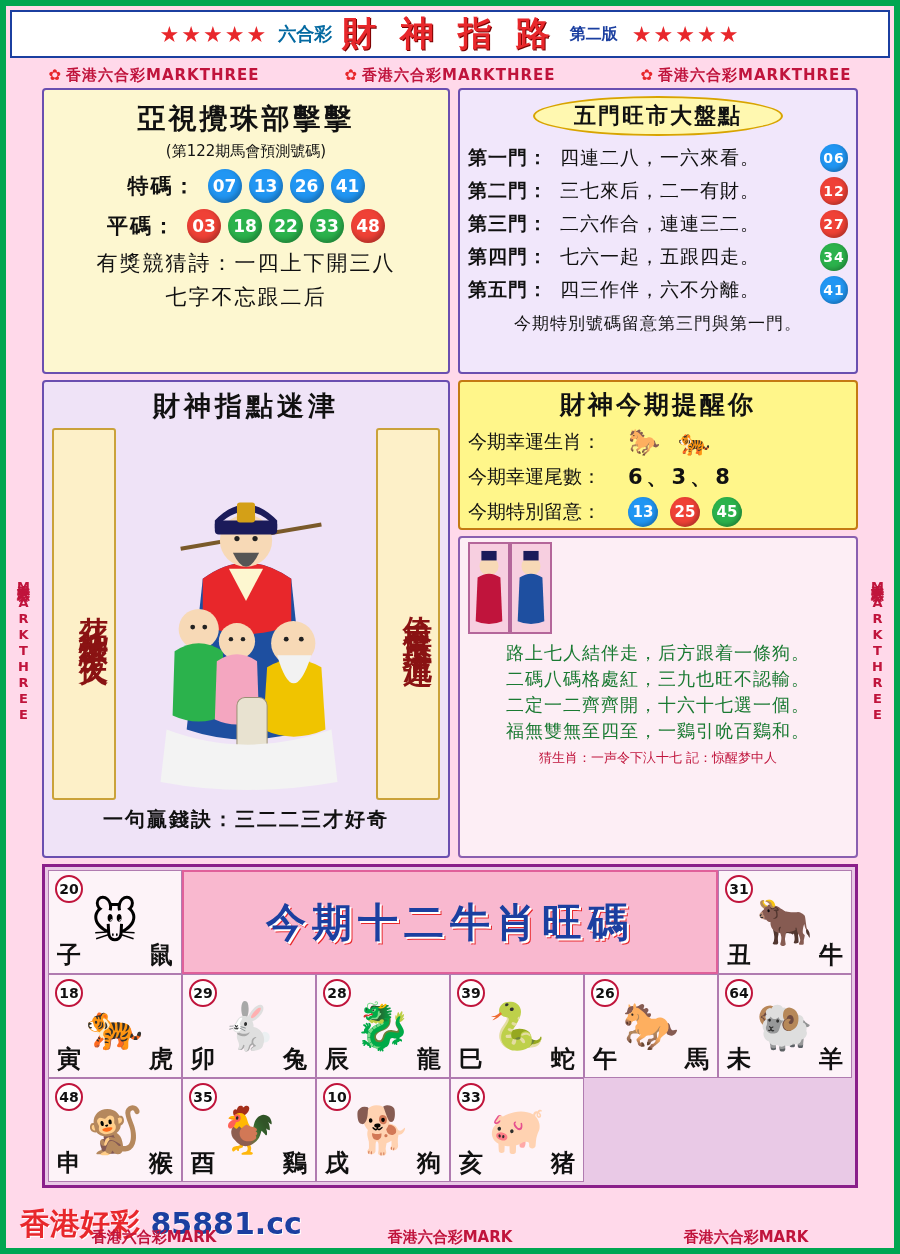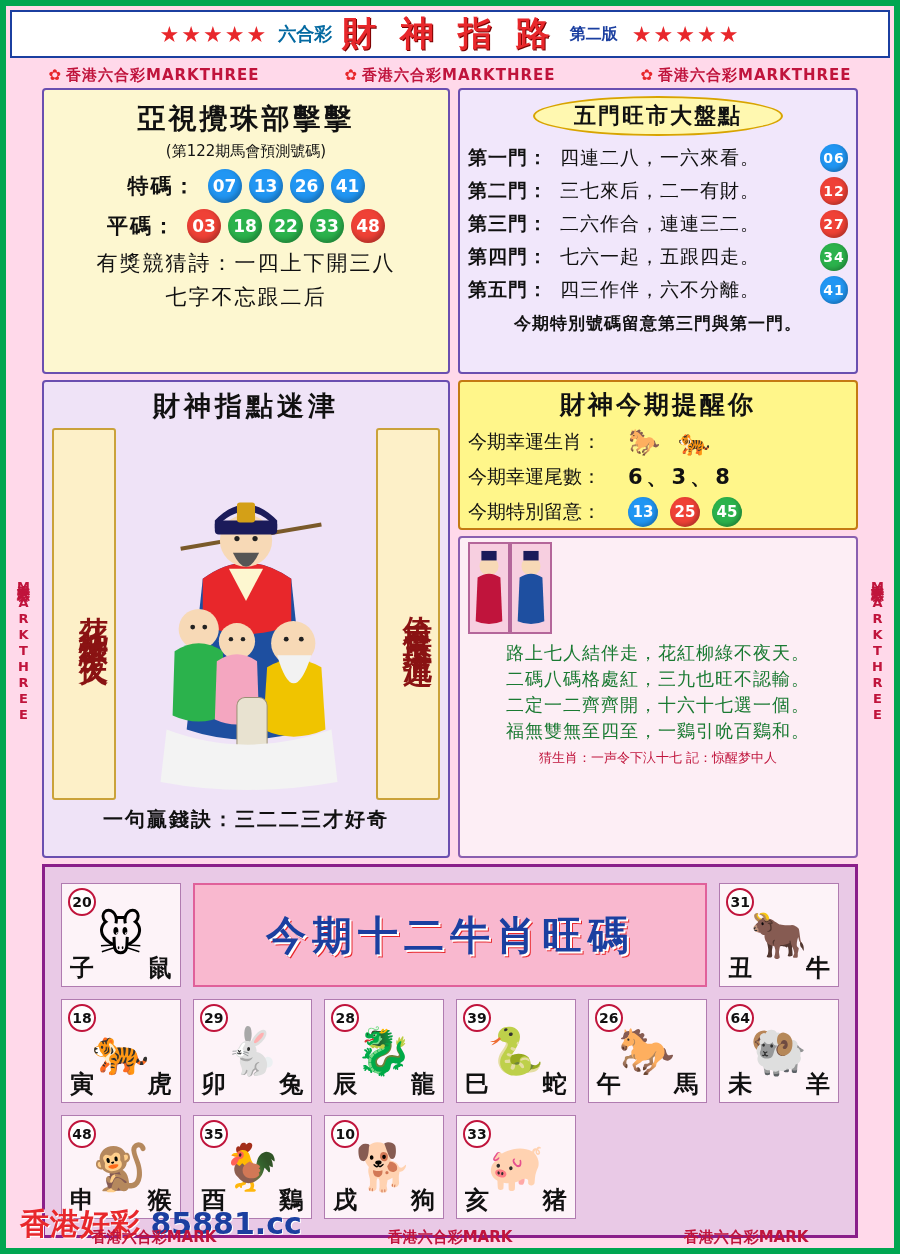--- a/index.html
+++ b/index.html
@@ -78,21 +78,21 @@
   .pB { background:#f1e7fb; height:286px; position:relative; }
   .pB .cap {
     width:250px;margin:2px auto 8px;background:#fff8b0;border:2px solid #d8a400;border-radius:50%;
     text-align:center;font-size:22px;font-weight:bold;color:#111;padding:3px 0;letter-spacing:2px;
   }
   .gate { display:flex; align-items:center; font-size:19px; color:#111; margin:5px 0; letter-spacing:1px;}
   .gate .g-name { width:92px; font-weight:bold; }
   .gate .g-txt { flex:1; }
   .gate .g-ball { width:28px;height:28px;border-radius:50%;color:#fff;font-size:14px;font-weight:bold;
     display:flex;align-items:center;justify-content:center;box-shadow:inset -2px -2px 4px rgba(0,0,0,.25);}
-  .pB .note { text-align:center; font-size:17px; margin-top:8px; color:#111; letter-spacing:1px;font-weight:bold;}
+  .pB .note { text-align:center; font-size:17px; margin-top:8px; color:#111; letter-spacing:1px;}
 
   
   .pC { background:#efe3f7; height:478px; position:relative; }
   .pC h2 { margin:2px 0 4px; text-align:center; font-size:27px; font-weight:bold; color:#111; letter-spacing:4px;}
   .pCin { display:flex; height:372px; }
   .vcouplet {
     width:64px; background:#fdf0c8; border:2px solid #caa23a; border-radius:3px;
     writing-mode:vertical-rl; text-orientation:upright;
     font-size:29px; color:#8a1313; font-weight:bold; letter-spacing:7px;
     display:flex; align-items:flex-start; justify-content:center; padding-top:6px;
@@ -121,22 +121,22 @@
   .e2 { font-size:12px; color:#333; }
   .e3 { font-size:14px; color:#111; }
   .glyphbox { width:140px;height:72px;margin:4px auto 2px;background:#e3e6fb;border:1px solid #99a;
     display:flex;align-items:center;justify-content:center;}
   .glyph { font-size:46px; font-weight:bold; color:#1b3fa0; }
   .cornernum { position:absolute; font-size:14px; color:#111; font-weight:bold;}
   .everse { font-size:18px; color:#1a7a32; line-height:1.45; text-align:center; margin-top:6px; letter-spacing:1px;}
   .ered { font-size:13px; color:#c0143c; text-align:center; line-height:1.5; margin-top:4px;}
 
   
-  .zgrid { border:3px solid #8a1f8a; background:#e9c9e6; padding:16px;
-           display:grid; grid-template-columns:repeat(6,1fr); grid-auto-rows:104px; gap:12px; }
+  .zgrid { border:3px solid #8a1f8a; background:#e9c9e6; padding:3px;
+           display:grid; grid-template-columns:repeat(6,1fr); grid-auto-rows:104px; gap:0; }
   .zcell { background:#fdf3f8; border:1px solid #b07bb0; position:relative; overflow:hidden;}
   .znum { position:absolute; top:4px; left:6px; width:28px;height:28px;border-radius:50%;
     background:#fff;border:2px solid #c0143c;color:#111;font-size:14px;font-weight:bold;
     display:flex;align-items:center;justify-content:center;}
   .zbranch { position:absolute; bottom:2px; left:8px; font-size:24px; font-weight:bold; color:#111;}
   .zname { position:absolute; bottom:2px; right:8px; font-size:24px; font-weight:bold; color:#111;}
   .zart { position:absolute; inset:0; display:flex; align-items:center; justify-content:center; font-size:46px;}
   .zbanner { grid-column: span 4; background:#f9b8cf; border:2px solid #e0609a;
     display:flex;align-items:center;justify-content:center;}
   .zbanner span { font-size:40px; font-weight:bold; color:#1b3fa0; letter-spacing:6px;
@@ -324,21 +324,21 @@
                 <svg viewBox="0 0 40 90" width="38" height="88">
                   <rect width="40" height="90" fill="#f7cfe0"></rect>
                   <circle cx="20" cy="22" r="10" fill="#f7d9b6"></circle>
                   <path d="M8 34 Q20 26 32 34 L34 80 Q20 86 6 80 Z" fill="#1e4fa0"></path>
                   <rect x="12" y="6" width="16" height="10" fill="#1b1b5a"></rect>
                 </svg>
               </div>
             </div>
 
             <div class="everse">
-              <div>路上七人結伴走，花紅柳綠不夜天。</div>
+              <div>路上七人結伴走，后方跟着一條狗。</div>
               <div>二碼八碼格處紅，三九也旺不認輸。</div>
               <div>二定一二齊齊開，十六十七選一個。</div>
               <div>福無雙無至四至，一鷄引吮百鷄和。</div>
             </div>
             <div class="ered">猜生肖：一声令下汄十七  記：惊醒梦中人</div>
           </div>
 
         </div>
       </div>
 

